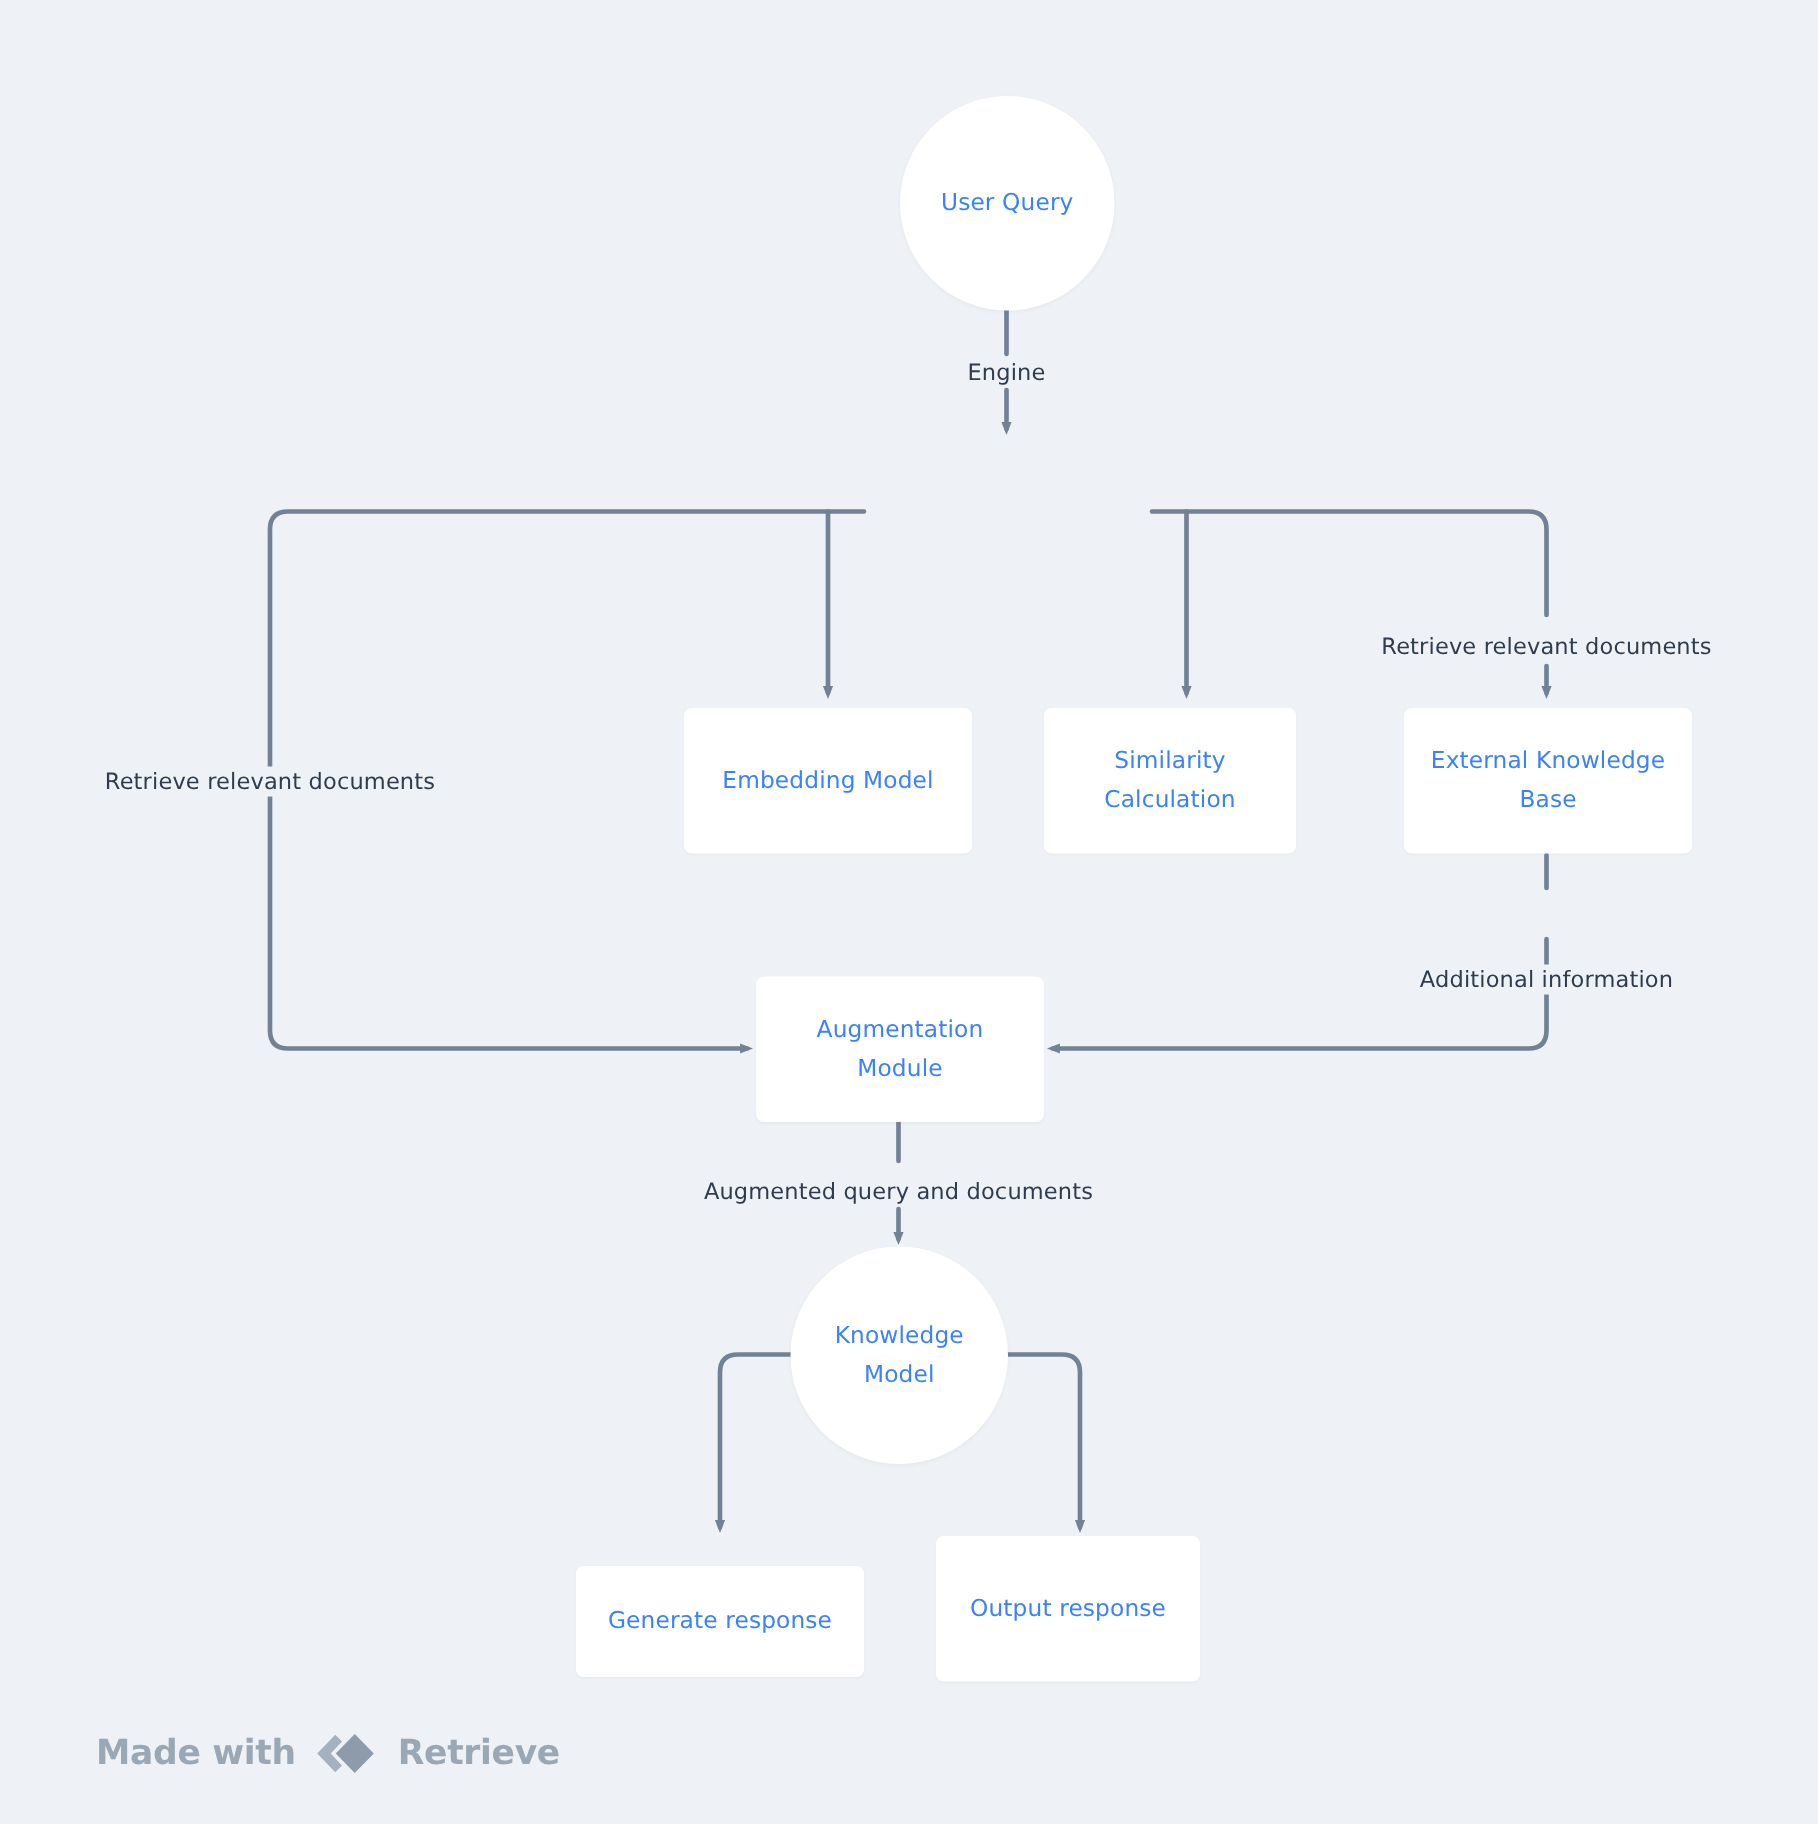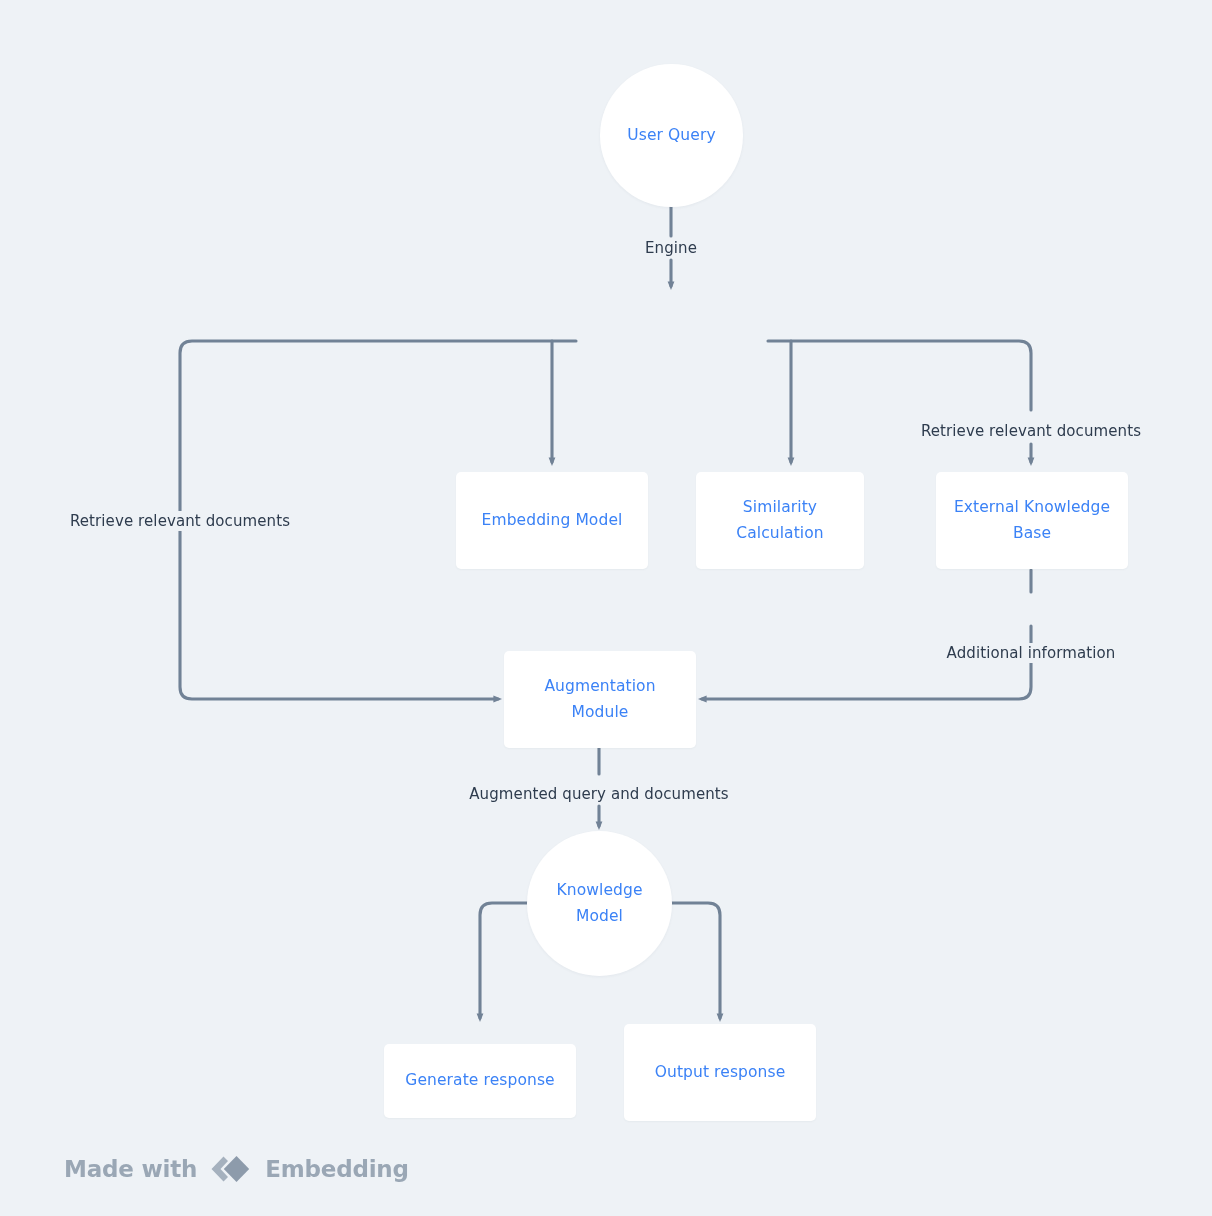--- a/index.html
+++ b/index.html
@@ -138,36 +138,36 @@
   </div>
 
   <div class="node circle" style="left:527px; top:831px; width:145px; height:145px;">
     <span>Knowledge Model</span>
   </div>
 
   <div class="node rect" style="left:384px; top:1044px; width:192px; height:74px;">
     <span>Generate response</span>
   </div>
 
-  <div class="node rect" style="left:624px; top:1024px; width:192px; height:97px;">
+  <div class="node rect" style="left:624px; top:1024px; width:176px; height:97px;">
     <span>Output response</span>
   </div>
 
   <div class="edge-label" style="left:671px; top:248px;">Engine</div>
 
   <div class="edge-label" style="left:1031px; top:431px;">Retrieve relevant documents</div>
 
   <div class="edge-label" style="left:180px; top:521px;">Retrieve relevant documents</div>
 
   <div class="edge-label" style="left:1031px; top:612px;margin-top:41px;">Additional information</div>
 
   <div class="edge-label" style="left:599px; top:794px;">Augmented query and documents</div>
 
   <div class="watermark">
     <span>Made with</span>
     <svg class="wm-logo" viewBox="0 0 50 34">
       <path d="M17.5,4.5 L5.5,17 L17.5,29.5 L22.0,25.0 L14.5,17 L22.0,9.0 Z" fill="#a5b1be"></path>
       <path d="M30.5,4.0 L17.8,17 L30.5,30.0 L43.2,17 Z" fill="#8d9bab"></path>
     </svg>
-    <span>Embedding</span>
+    <span>Retrieve</span>
   </div>
 
 </div>
 
 </body></html>

